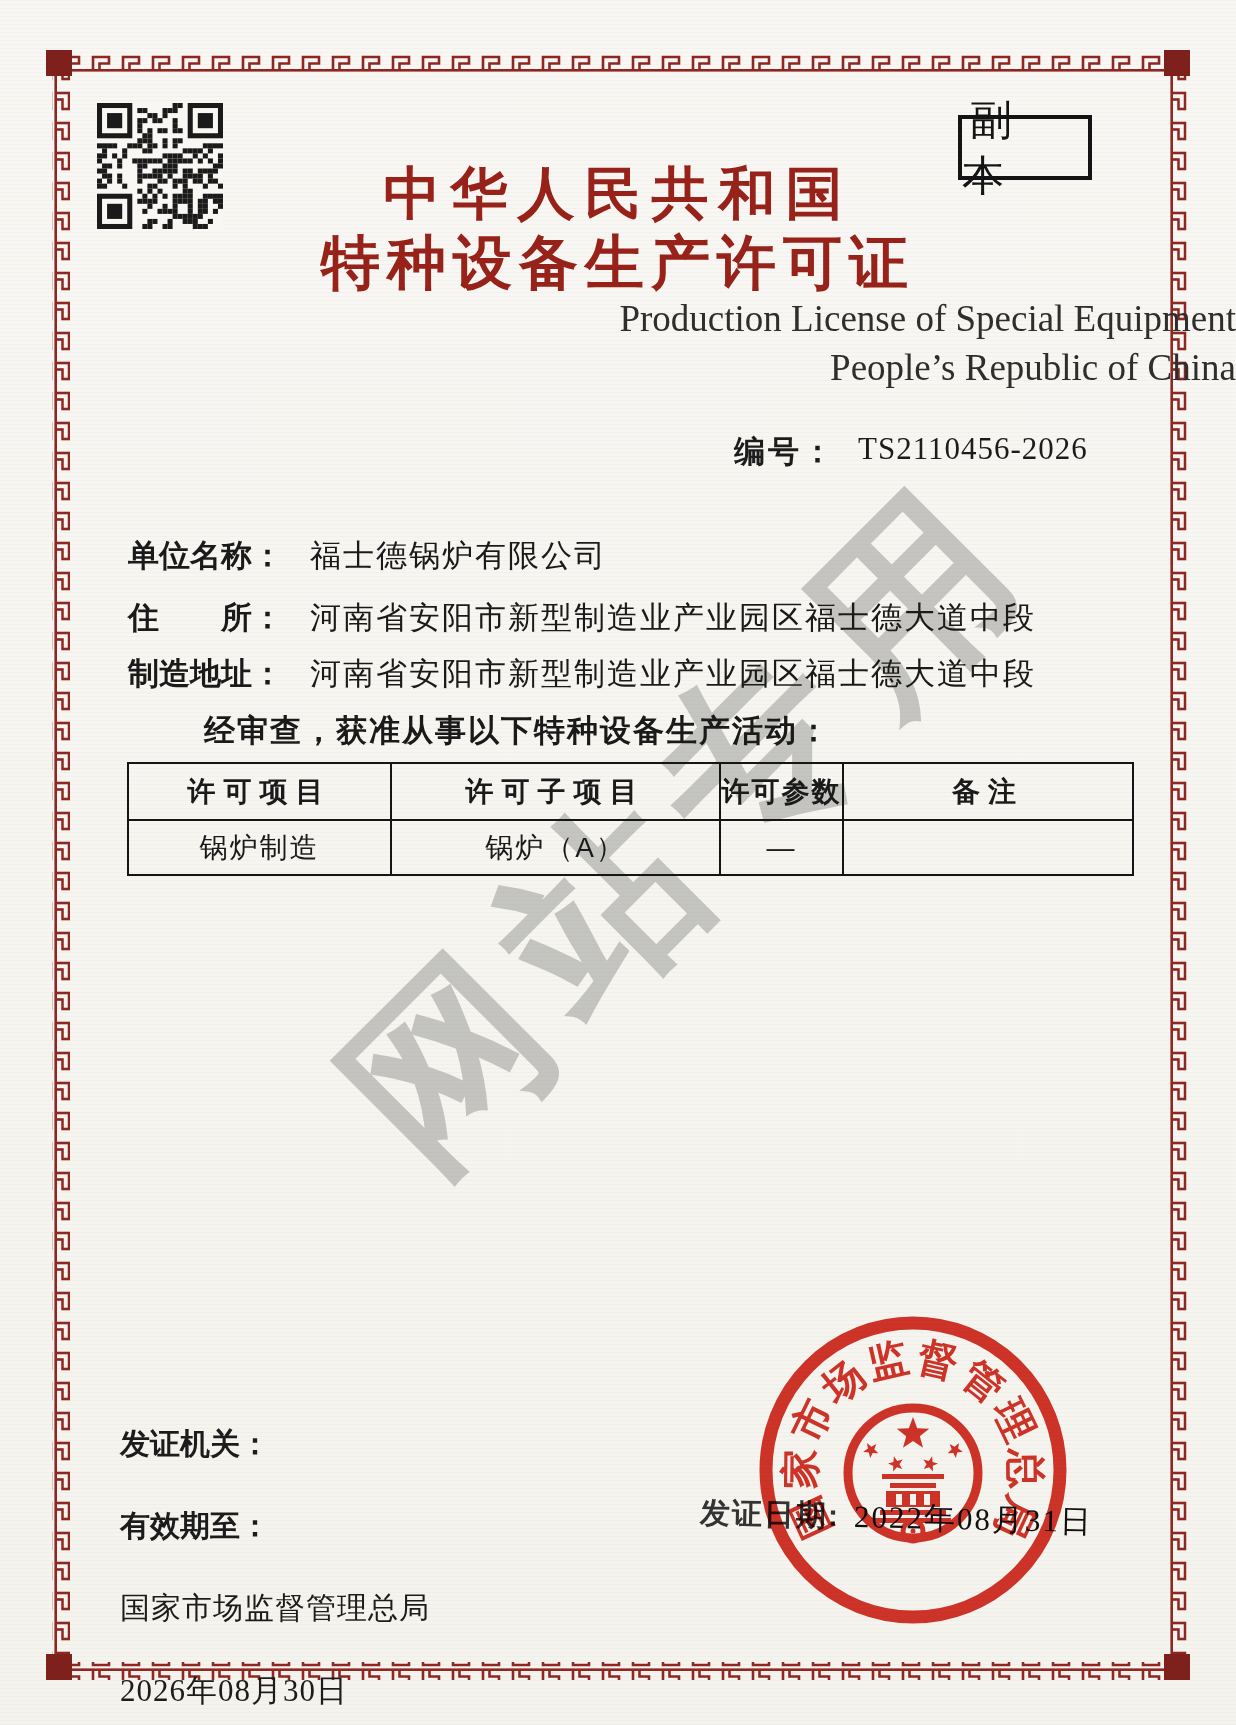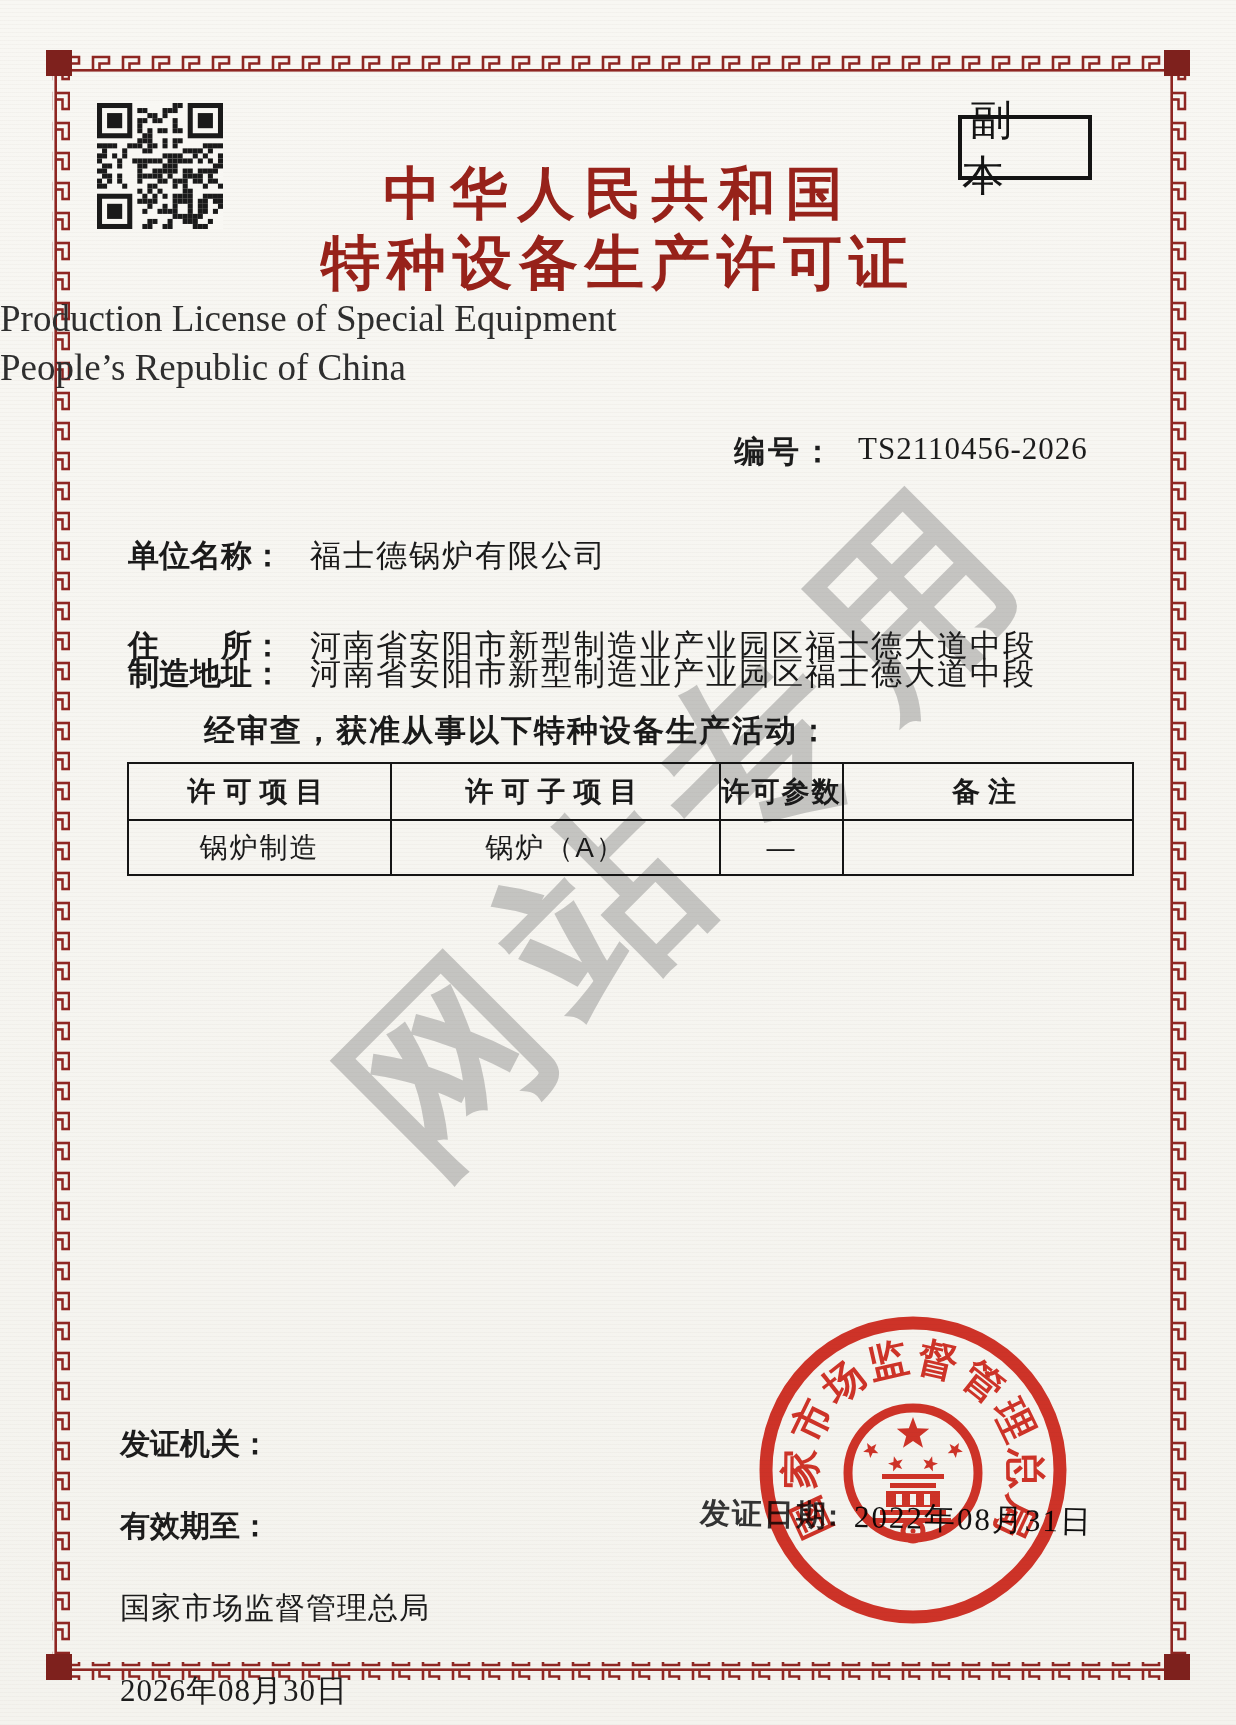--- a/index.html
+++ b/index.html
@@ -22,32 +22,32 @@
     display:flex;align-items:center;justify-content:center;
     z-index:3;background:transparent;
   }
   .copy-badge span{
     font-size:42px;font-weight:normal;color:#141414;letter-spacing:8px;text-indent:8px;
   }
   .title-cn1{left:0;top:156px;width:1236px;text-align:center;
     font-size:57px;font-weight:bold;color:#97221a;letter-spacing:10px;z-index:3;}
   .title-cn2{left:0;top:224px;width:1236px;text-align:center;
     font-size:59px;font-weight:bold;color:#97221a;letter-spacing:7px;z-index:3;}
-  .title-en{left:0;width:1236px;text-align:left;
+  .title-en{left:0;width:1236px;text-align:right;
     font-family:"Liberation Serif", serif;font-size:37px;color:#2e2e2e;z-index:3;}
   .title-en1{top:297px;}
   .title-en2{top:346px;}
   .license-no{left:734px;top:431px;z-index:3;font-size:31px;color:#1c1c1c;display:flex;}
   .license-no .lbl{font-weight:600;letter-spacing:3px;}
   .license-no .val{font-family:"Liberation Serif", serif;margin-left:22px;letter-spacing:1px;}
   .info-row{left:128px;z-index:3;font-size:31px;color:#1a1a1a;display:flex;white-space:nowrap;}
   .info-row .lbl{font-weight:600;width:182px;flex:0 0 182px;}
   .info-row .val{letter-spacing:2px;font-weight:500;}
   .row-company{top:535px;}
-  .row-residence{top:625px;align-items:flex-end;}
+  .row-residence{top:597px;align-items:flex-end;}
   .row-mfg{top:653px;}
   .approval-note{left:185px;top:710px;z-index:3;font-size:31px;font-weight:600;color:#1a1a1a;letter-spacing:2px;margin-left:19px;}
   .lic-table{left:127px;top:762px;z-index:3;border-collapse:collapse;table-layout:fixed;width:1005px;background:transparent;}
   .lic-table td{border:2.5px solid #151515;text-align:center;vertical-align:middle;
     font-size:28px;color:#1a1a1a;padding:0;}
   .lic-table tr.hdr td{height:55px;font-weight:600;letter-spacing:8px;}
   .lic-table tr.hdr td:nth-child(3){letter-spacing:2px;border-radius:10px;}
   .lic-table tr.bdy td{height:53px;font-weight:500;letter-spacing:2px;}
   .watermark{
     left:690px;top:825px;z-index:1;

